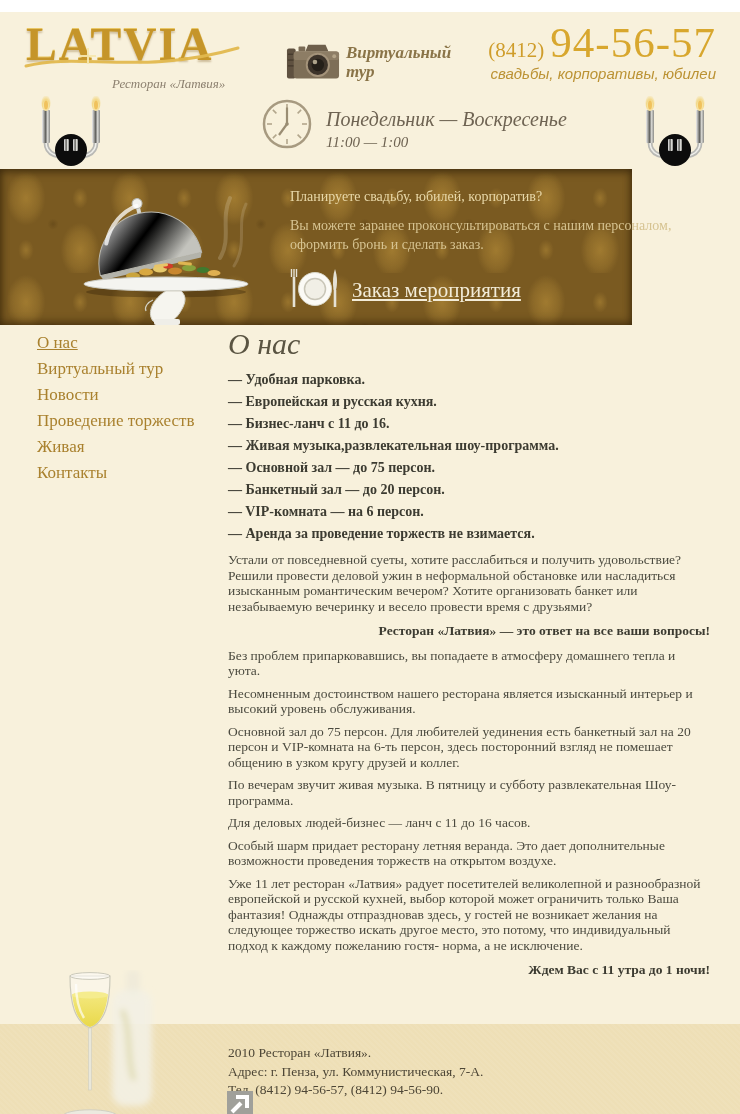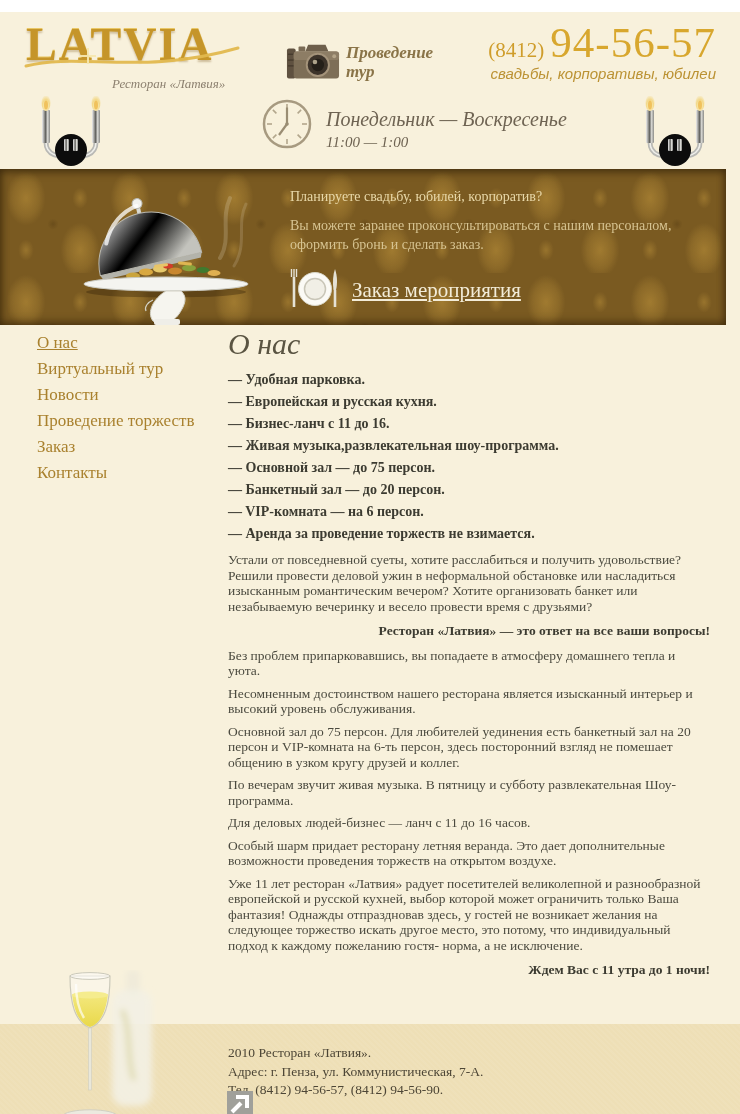--- a/index.html
+++ b/index.html
@@ -34,21 +34,21 @@
   .phone-block { position:absolute; left:430px; top:6px; width:286px; text-align:right; }
   .phone-line  { white-space:nowrap; }
   .phone-code  { font-size:21px; color:#cf9d2b; margin-right:6px; }
   .phone-num   { font-size:43px; color:#d8a72e; letter-spacing:1px; }
   .phone-tag   {
     font-family:"Liberation Sans", sans-serif; font-style:italic;
     font-size:15px; color:#bb9233; margin-top:-2px;
   }
   
   .banner {
-    position:absolute; left:0; top:157px; width:726px; height:156px;
+    position:absolute; left:0; top:157px; width:632px; height:156px;
     background-color:#7a5a21;
     background-image:
       radial-gradient(ellipse 27px 38px at 25% 28%, rgba(195,152,62,.52) 0%, rgba(195,152,62,.24) 48%, rgba(195,152,62,0) 72%),
       radial-gradient(ellipse 27px 38px at 77% 78%, rgba(195,152,62,.52) 0%, rgba(195,152,62,.24) 48%, rgba(195,152,62,0) 72%),
       radial-gradient(ellipse 11px 15px at 77% 28%, rgba(195,152,62,.42) 0%, rgba(195,152,62,0) 70%),
       radial-gradient(ellipse 11px 15px at 25% 78%, rgba(195,152,62,.42) 0%, rgba(195,152,62,0) 70%),
       radial-gradient(ellipse 8px 8px at 51% 53%, rgba(60,38,8,.25) 0%, rgba(60,38,8,0) 70%);
     background-size:104px 104px;
     box-shadow: inset 0 3px 8px rgba(35,22,4,.55), inset 0 -3px 8px rgba(35,22,4,.45);
   }
@@ -166,21 +166,21 @@
       <path d="M20,11 L23,4 L41,4 L44,11 Z" fill="#6e5f4b"></path>
       <rect x="13" y="6" width="7" height="5" rx="1" fill="#7a6b55"></rect>
       <rect x="8" y="11" width="47" height="28" rx="3" fill="#7d6e57"></rect>
       <rect x="8" y="11" width="47" height="9" rx="3" fill="#8d7d65"></rect>
       <circle cx="33" cy="25" r="11.5" fill="#3c332a" stroke="#a4937a" stroke-width="2"></circle>
       <circle cx="33" cy="25" r="6.5" fill="#241f19"></circle>
       <circle cx="30" cy="22" r="2.4" fill="#cfc3a8" opacity="0.8"></circle>
       <circle cx="50" cy="16" r="2" fill="#b4a488"></circle>
     </svg>
     <div class="vtour">
-      <div>Проведение</div>
+      <div>Виртуальный</div>
       <div>тур</div>
     </div>
 
     <svg class="clock" viewBox="0 0 52 52">
       <circle cx="26" cy="26" r="23" fill="none" stroke="#a79a80" stroke-width="2.5"></circle>
       <g stroke="#b3a78d" stroke-width="1.6">
         <line x1="26" y1="6" x2="26" y2="11"></line>
           <line x1="26" y1="41" x2="26" y2="46"></line>
         <line x1="6" y1="26" x2="11" y2="26"></line>
           <line x1="41" y1="26" x2="46" y2="26"></line>
@@ -263,21 +263,21 @@
     </div>
   </div>
 
   <div class="content">
 
     <ul class="nav">
       <li><a class="active">О нас</a></li>
       <li><a>Виртуальный тур</a></li>
       <li><a>Новости</a></li>
       <li><a>Проведение торжеств</a></li>
-      <li><a>Заказ</a></li>
+      <li><a>Живая</a></li>
       <li><a>Контакты</a></li>
     </ul>
 
     <div class="main">
       <h1>О нас</h1>
 
       <ul class="features">
         <li>— Удобная парковка.</li>
         <li>— Европейская и русская кухня.</li>
         <li>— Бизнес-ланч с 11 до 16.</li>

